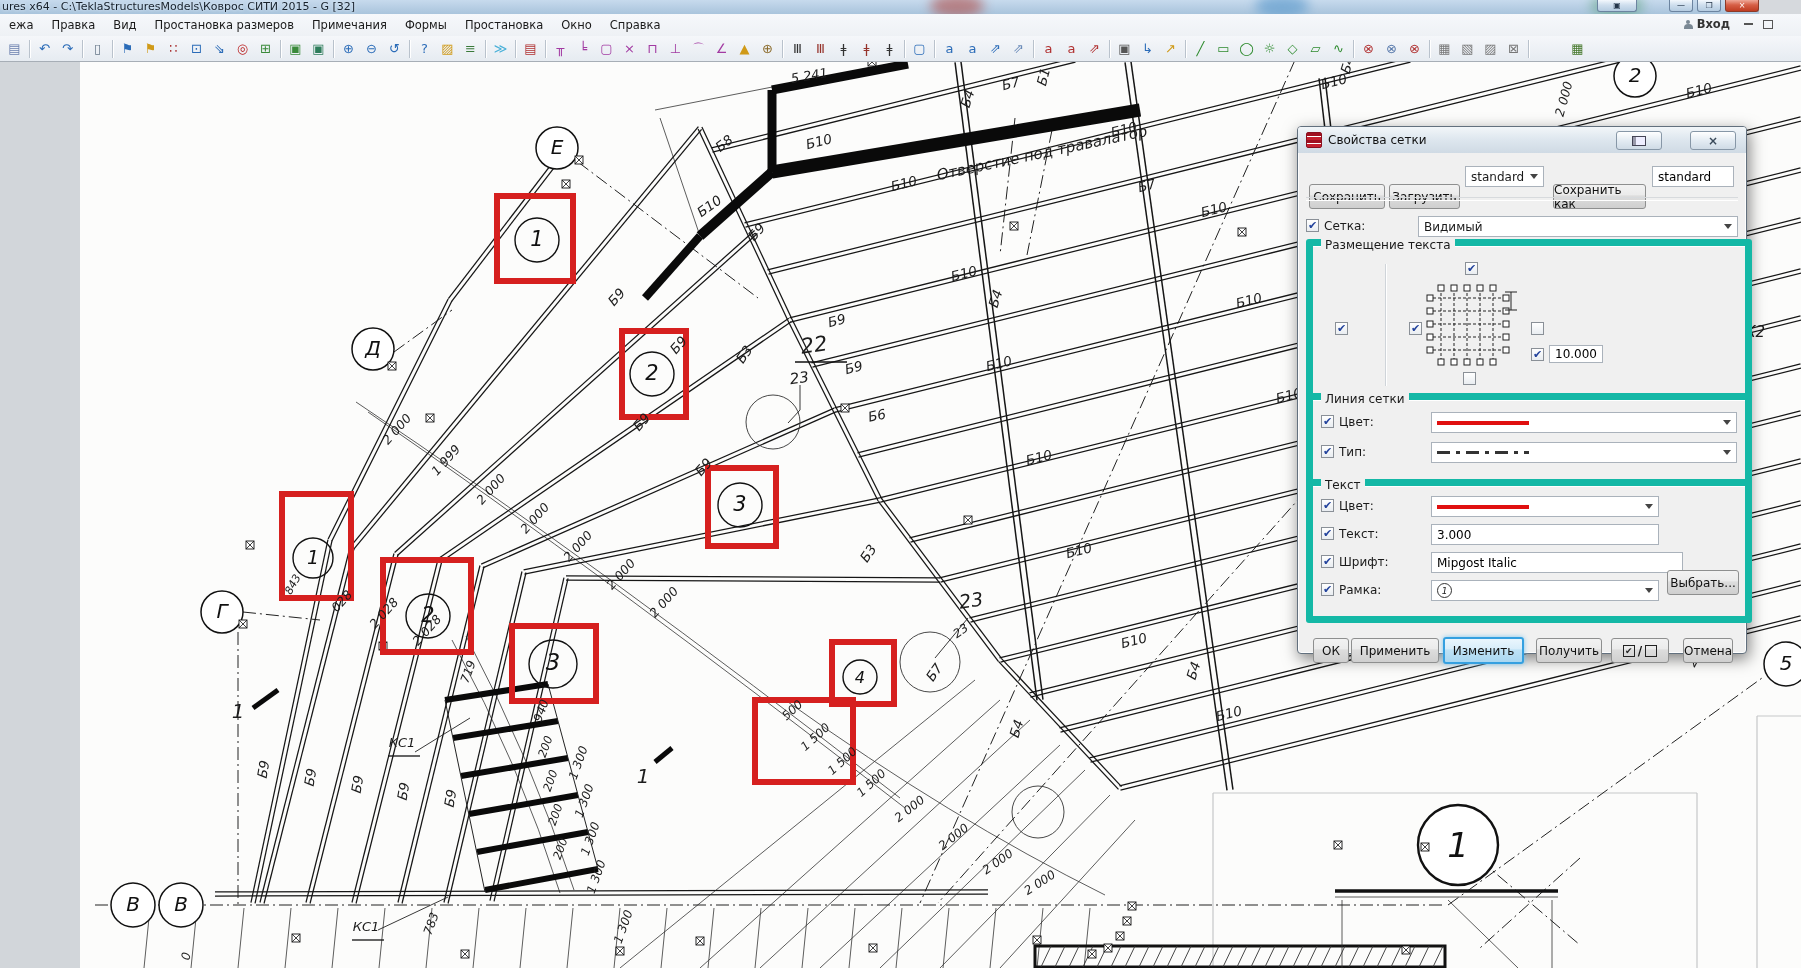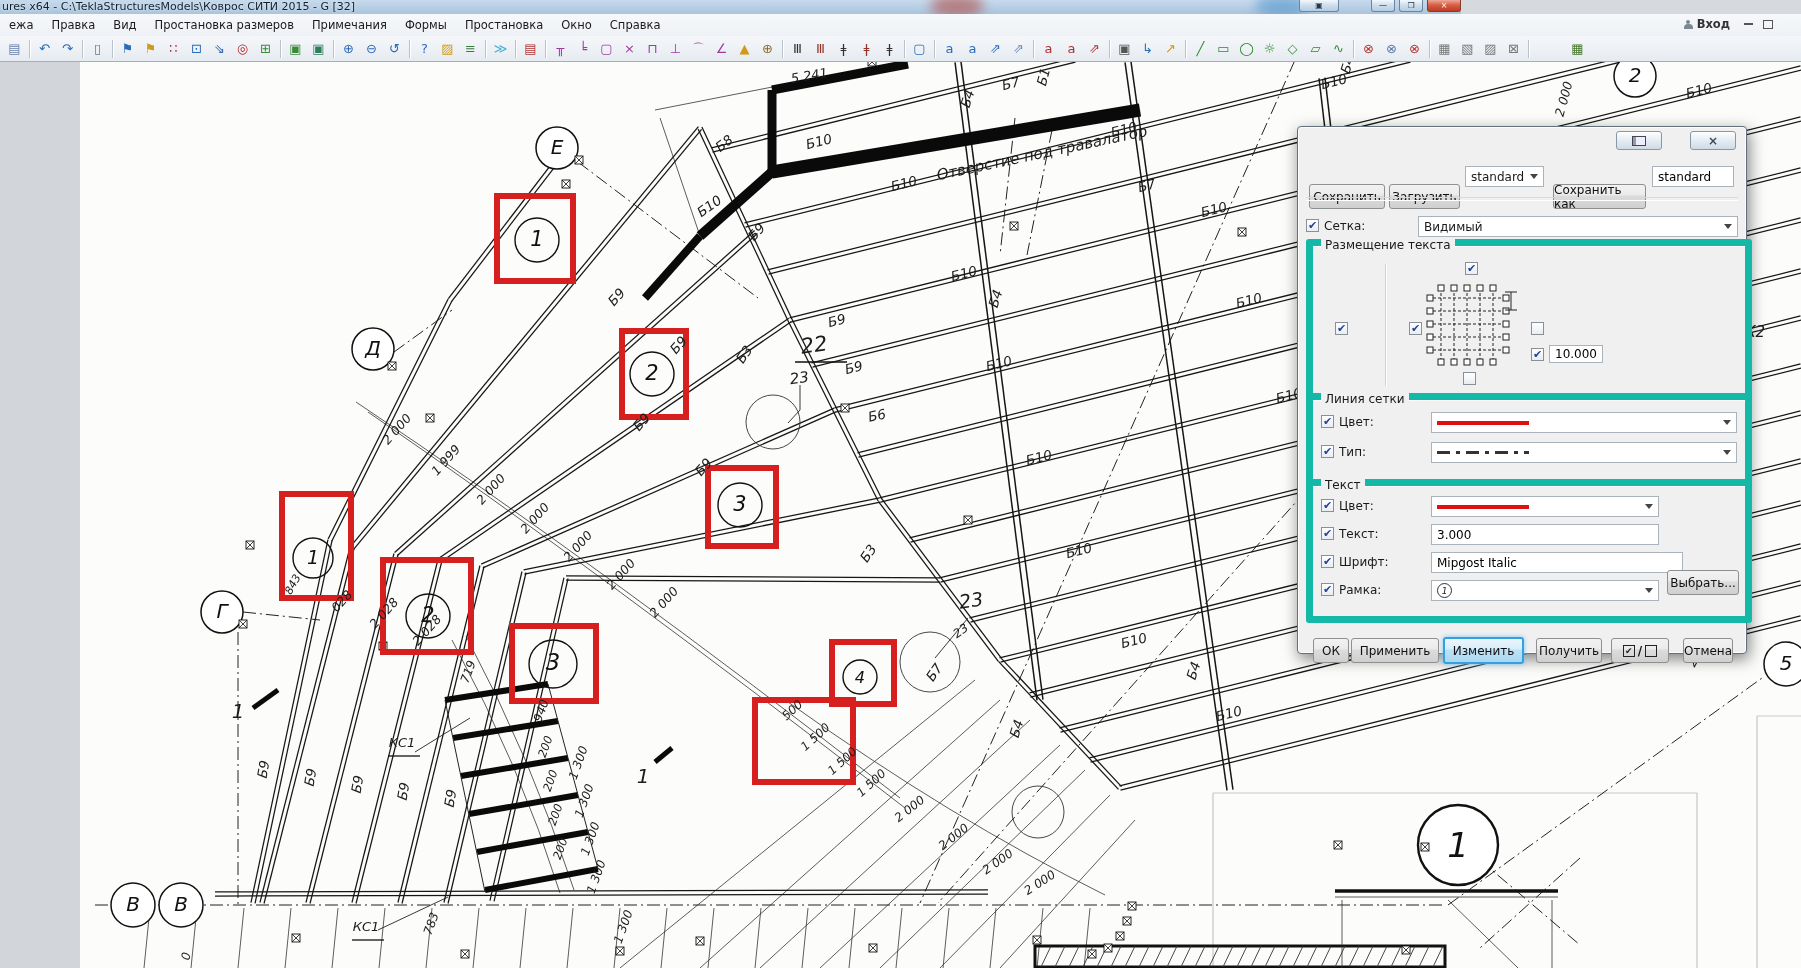--- a/index.html
+++ b/index.html
@@ -1,18 +1,18 @@
 <!DOCTYPE html>
 <html><head>
 <meta charset="utf-8">
 <style>
   html,body{margin:0;padding:0;background:#d6d9dd;font-family:"DejaVu Sans","Liberation Sans",sans-serif;}
   #stage{position:relative;width:1801px;height:968px;overflow:hidden;background:#d6d9dd;}
   
-  #titlebar{position:absolute;left:0;top:0;width:1461px;height:14px;
+  #titlebar{position:absolute;left:0;top:0;width:1759px;height:14px;
     background:linear-gradient(#c7daed,#a9c4dc);overflow:hidden;border-bottom:1px solid #8fa7bd;}
   #titlebar .blob{position:absolute;top:-6px;width:54px;height:24px;border-radius:50%;filter:blur(6px);opacity:.55;}
   #title-text{position:absolute;left:2px;top:0px;font-size:11px;color:#16202b;white-space:nowrap;text-shadow:0 0 3px #e8f2fb;}
   .winbtn{position:absolute;top:0;height:12px;border:1px solid #6c84a0;border-top:none;border-radius:0 0 3px 3px;
     background:linear-gradient(#f3f8fd,#cfdfee 45%,#b5cce1);box-sizing:border-box;}
   .winbtn.close{background:linear-gradient(#efa898,#d65f46 45%,#bf3c22);border-color:#8c3a28;}
   .winbtn .glyph{display:block;text-align:center;font-size:8px;line-height:11px;color:#243câ56;color:#24364a;}
   
   #menubar{position:absolute;left:0;top:14px;width:1801px;height:22px;background:linear-gradient(#f6f8fb,#eef1f5);
     border-bottom:1px solid #d8dde3;display:flex;align-items:center;font-size:11.5px;color:#1a1a1a;}
@@ -594,20 +594,24 @@
         <text transform="translate(1755,337) rotate(0)" text-anchor="middle" font-size="15" font-style="italic" fill="#1c1c1c">К2</text>
         <text transform="translate(296,586) rotate(-62)" text-anchor="middle" font-size="11" font-style="italic" fill="#1c1c1c">843</text>
         <text transform="translate(190,957) rotate(-78)" text-anchor="middle" font-size="12" font-style="italic" fill="#1c1c1c">0</text>
         <text transform="translate(238,718) rotate(0)" text-anchor="middle" font-size="20" font-style="italic" fill="#1c1c1c">1</text>
         <text transform="translate(643,783) rotate(0)" text-anchor="middle" font-size="20" font-style="italic" fill="#1c1c1c">1</text>
         <text transform="translate(1043,158) rotate(-12)" text-anchor="middle" font-size="15" font-style="italic" fill="#1c1c1c">Отверстие под травалатор</text>
       </svg>
   </div>
 
   <div id="dlg">
+    <div id="dlg-title">
+      <div id="dlg-ico"></div>
+      <span class="t">Свойства сетки</span>
+    </div>
     <div class="dlg-tbtn" style="right:84px;">
         <span class="ministack"></span>
       </div>
     <div class="dlg-tbtn" style="right:10px;">
         <span style="font-size:12px;font-weight:bold;color:#3a4a5a;">×</span>
       </div>
 
     <div class="btn" style="left:11px;top:38px;width:74px;">Сохранить</div>
     <div class="btn" style="left:91px;top:38px;width:69px;">Загрузить</div>
     <div class="select" style="left:167px;top:39px;width:79px;">

